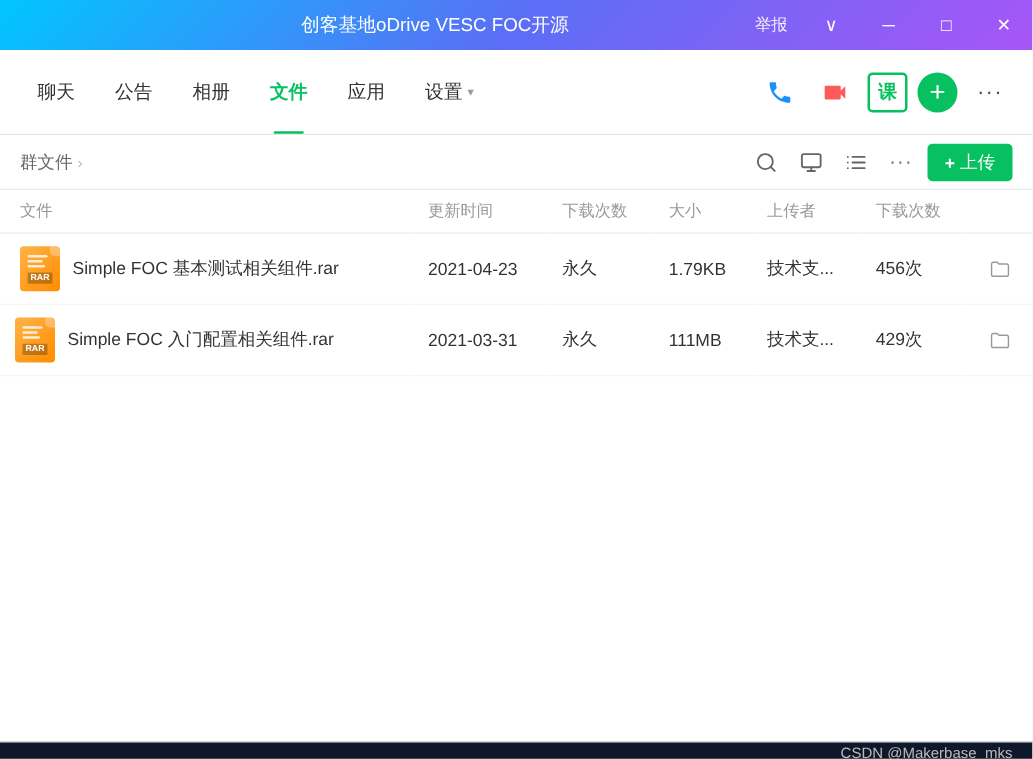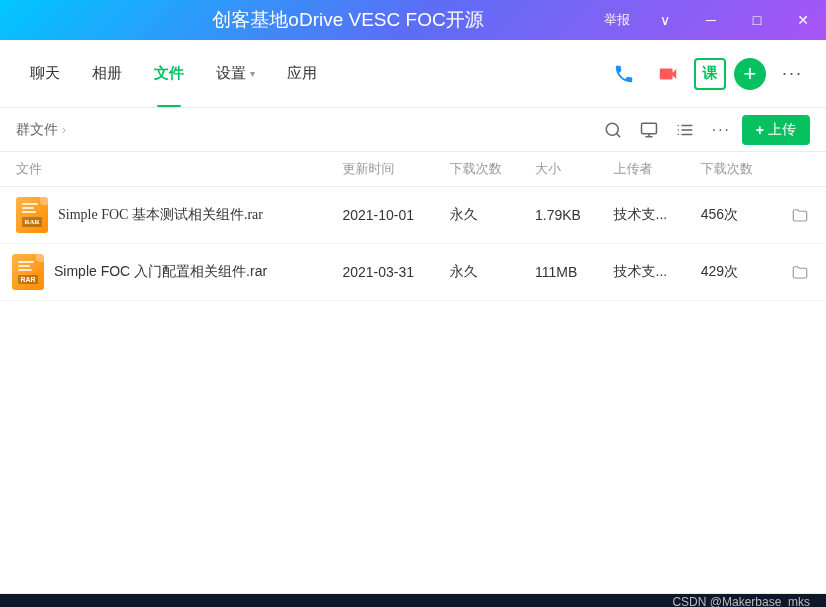--- a/index.html
+++ b/index.html
@@ -17,21 +17,21 @@
       height: 40px;
       display: flex;
       align-items: center;
       justify-content: space-between;
       padding: 0 12px;
       color: white;
     }
     .title-text {
       flex: 1;
       text-align: center;
-      font-size: 19px;
+      font-size: 15px;
       font-weight: 500;
     }
     .title-controls {
       display: flex;
       align-items: center;
       gap: 24px;
     }
     .title-report {
       font-size: 13px;
       color: rgba(255,255,255,0.9);
@@ -275,31 +275,34 @@
     <span class="title-btn close">✕</span>
   </div>
 </div>
 
 <div class="nav-bar">
   <div class="nav-items">
     <div class="nav-item">
       <span>聊天</span>
     </div>
     <div class="nav-item">
+      <span>公告</span>
+    </div>
+    <div class="nav-item">
       <span>相册</span>
     </div>
     <div class="nav-item active">
       <span>文件</span>
+    </div>
+    <div class="nav-item">
+      <span>应用</span>
     </div>
     <div class="nav-item">
       <span>设置</span>
       <span class="chevron">▾</span>
-    </div>
-    <div class="nav-item">
-      <span>应用</span>
     </div>
   </div>
   <div class="nav-actions">
 
     <div class="nav-icon-btn blue">
       <svg width="22" height="22" viewBox="0 0 24 24" fill="none" xmlns="http://www.w3.org/2000/svg">
         <path d="M6.6 10.8c1.4 2.8 3.8 5.1 6.6 6.6l2.2-2.2c.3-.3.7-.4 1-.2 1.1.4 2.3.6 3.6.6.6 0 1 .4 1 1V20c0 .6-.4 1-1 1-9.4 0-17-7.6-17-17 0-.6.4-1 1-1h3.5c.6 0 1 .4 1 1 0 1.3.2 2.5.6 3.6.1.3 0 .7-.2 1L6.6 10.8z" fill="#1a8fff"></path>
       </svg>
     </div>
 
@@ -365,34 +368,34 @@
           <th>更新时间</th>
           <th>下载次数</th>
           <th>大小</th>
           <th>上传者</th>
           <th>下载次数</th>
           <th style="width:40px;"></th>
         </tr>
       </thead>
       <tbody id="file-tbody">
       <tr>
-      <td style="padding-left:16px;font-family:Liberation Serif, serif;">
+      <td style="padding-left:16px;">
         <div class="file-name-cell">
           <div class="file-icon">
             <div style="display:flex;flex-direction:column;gap:2px;padding:5px 4px;align-items:flex-start;">
               <div class="file-icon-line" style="width:16px;height:2px;background:rgba(255,255,255,0.8);border-radius:1px;"></div>
               <div class="file-icon-line" style="width:12px;height:2px;background:rgba(255,255,255,0.8);border-radius:1px;"></div>
               <div class="file-icon-line" style="width:14px;height:2px;background:rgba(255,255,255,0.8);border-radius:1px;"></div>
               <span style="font-size:7px;color:white;font-weight:bold;background:rgba(0,0,0,0.25);padding:1px 2px;border-radius:1px;margin-top:2px;">RAR</span>
             </div>
           </div>
           <span>Simple FOC 基本测试相关组件.rar</span>
         </div>
       </td>
-      <td>2021-10-01</td>
+      <td>2021-04-23</td>
       <td>永久</td>
       <td>1.79KB</td>
       <td>技术支...</td>
       <td>456次</td>
       <td>
         <div class="action-btn">
           <svg width="18" height="18" viewBox="0 0 24 24" fill="none">
             <path d="M3 7c0-1.1.9-2 2-2h4l2 2h8c1.1 0 2 .9 2 2v9c0 1.1-.9 2-2 2H5c-1.1 0-2-.9-2-2V7z" stroke="#999" stroke-width="1.5" fill="none"></path>
           </svg>
         </div>

